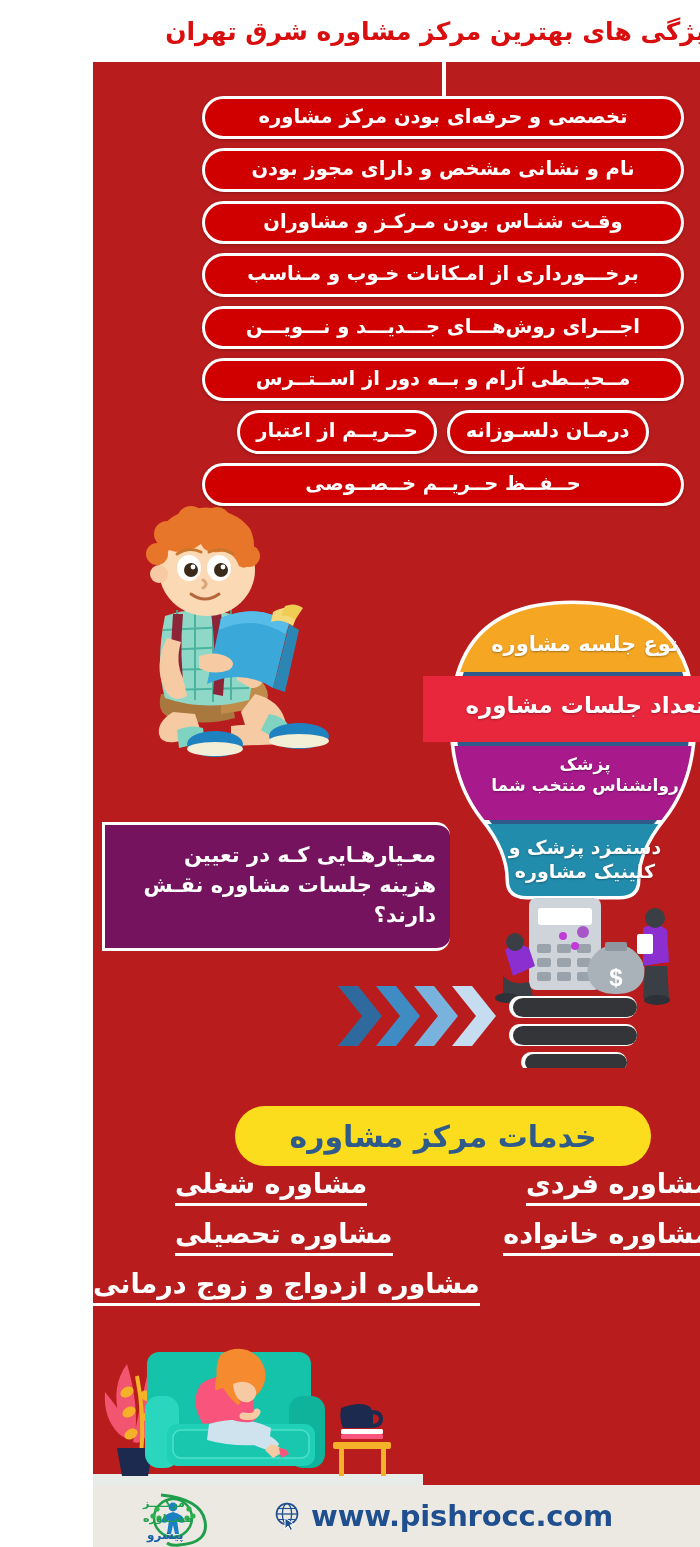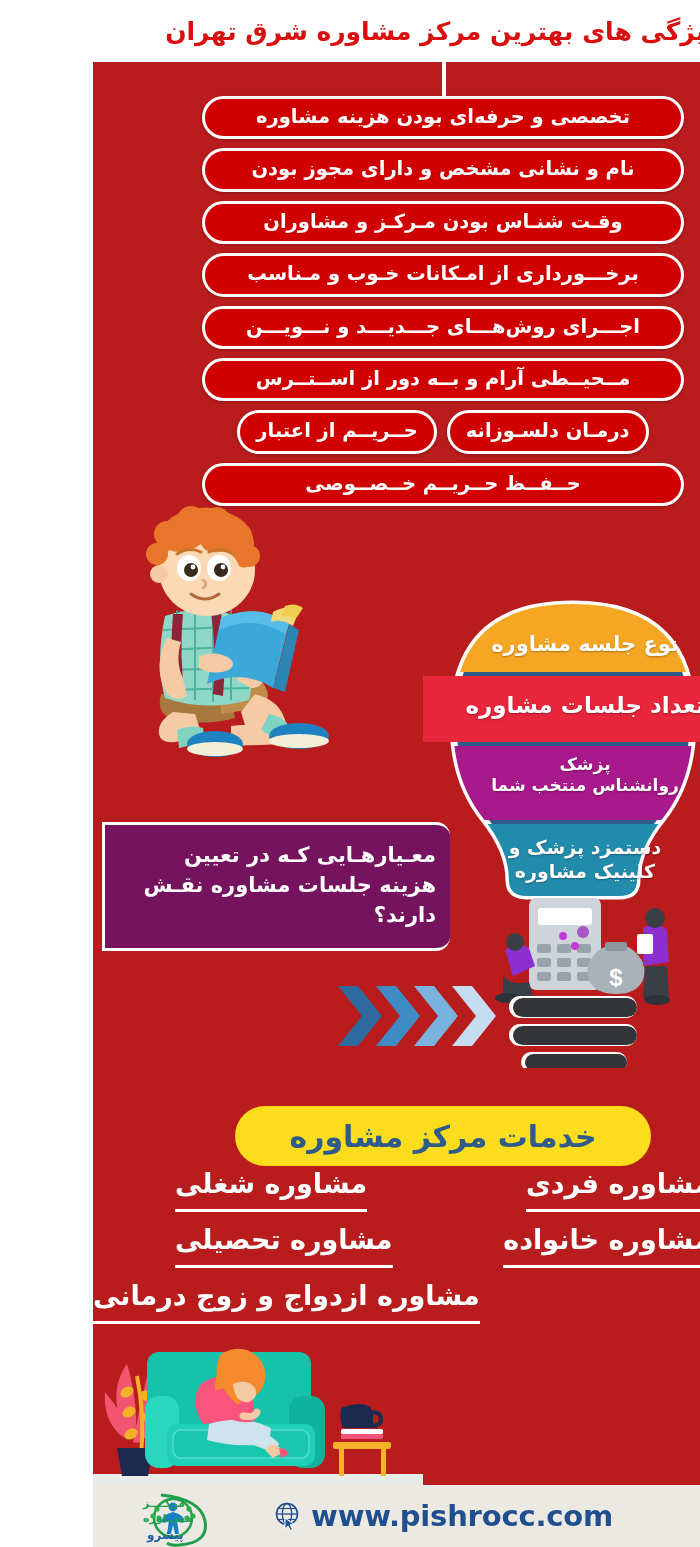--- a/index.html
+++ b/index.html
@@ -67,21 +67,21 @@
   .svc-head{
     position:absolute;left:142px;top:1106px;width:416px;height:60px;
     background:#fbdd1d;border-radius:30px;display:flex;align-items:center;justify-content:center;
     z-index:20;
   }
   .svc-head-text{color:#2f5b8a;font-size:30px;font-weight:700;direction:rtl;}
   .svc-list{position:absolute;left:0;top:1168px;width:700px;z-index:20;direction:rtl;}
   .svc-row{display:flex;justify-content:center;align-items:flex-start;margin-bottom:12px;}
   .svc-item{
     color:#ffffff;font-size:27px;font-weight:700;direction:rtl;
-    border-bottom:3px solid #ffffff;padding-bottom:10px;white-space:nowrap;
+    border-bottom:3px solid #ffffff;padding-bottom:4px;white-space:nowrap;
   }
   .svc-col-right{width:300px;display:flex;justify-content:flex-start;padding-right:32px;box-sizing:border-box;}
   .svc-col-left{width:300px;display:flex;justify-content:flex-end;padding-left:32px;box-sizing:border-box;}
   .svc-row.single{justify-content:flex-end;}
   
   .sofa{position:absolute;left:0px;top:1336px;width:330px;height:152px;z-index:10;}
   
   .footer{
     position:absolute;left:0;bottom:0;width:700px;height:62px;
     background:#ece9e2;z-index:30;display:flex;align-items:center;
@@ -101,21 +101,21 @@
 
 <div id="page">
 
   <div class="header-band">
     <div class="header-title">ویژگی های بهترین مرکز مشاوره شرق تهران</div>
   </div>
   <div class="connector"></div>
 
   <div class="pills">
     <div class="pill-row">
-        <div class="pill wide">تخصصی و حرفه‌ای بودن هزینه مشاوره</div>
+        <div class="pill wide">تخصصی و حرفه‌ای بودن مرکز مشاوره</div>
       </div>
     <div class="pill-row">
         <div class="pill wide">نام و نشانی مشخص و دارای مجوز بودن</div>
       </div>
     <div class="pill-row">
         <div class="pill wide">وقـت شنـاس بودن مـرکـز و مشاوران</div>
       </div>
     <div class="pill-row">
         <div class="pill wide">برخـــورداری از امـکانات خـوب و مـناسب</div>
       </div>

